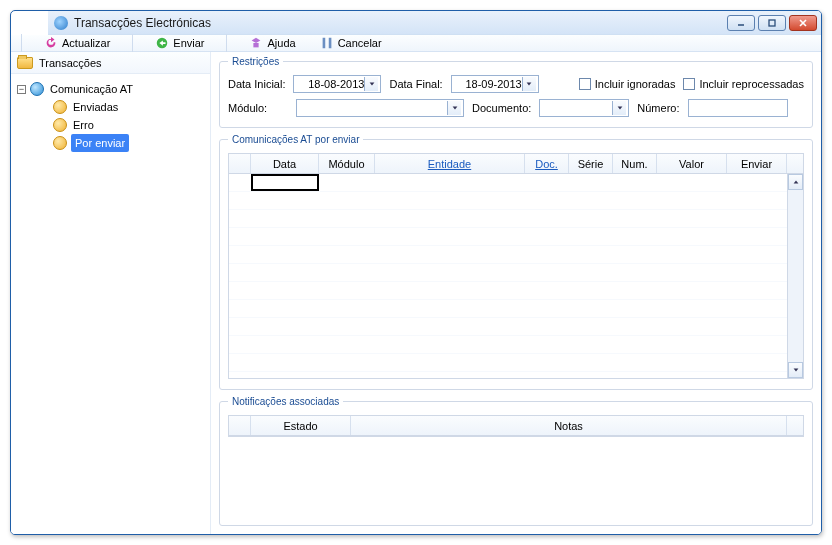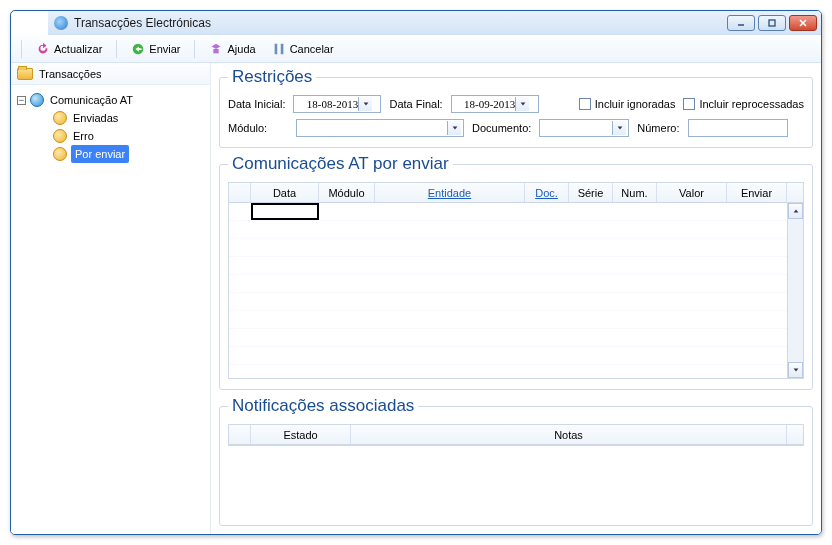--- a/index.html
+++ b/index.html
@@ -54,27 +54,27 @@
     cursor: pointer;
   }
   .win-btn.close {
     background: linear-gradient(#f09a8d, #d34a2f);
     border-color: #a2331f;
     color: #fff;
   }
   .win-btn svg { width: 10px; height: 10px; }
   
   .toolbar {
-    height: 28px;
+    height: 17px;
     background: linear-gradient(#fcfeff, #eff5fc);
     border-bottom: 1px solid #d6e3f3;
     display: flex;
     align-items: center;
     padding: 0 6px;
-    gap: 4px;
+    gap: 12px;
   }
   .tbtn {
     display: flex;
     align-items: center;
     gap: 4px;
     padding: 3px 6px;
     border-radius: 3px;
     cursor: pointer;
   }
   .tsep {
@@ -170,39 +170,39 @@
   }
   fieldset {
     border: 1px solid #cfd8e6;
     border-radius: 3px;
     margin: 0;
     padding: 8px 8px 10px 8px;
   }
   legend {
     padding: 0 4px;
     color: #1a4c93;
-    font-size: 17px;
+    font-size: 10px;
   }
   .row {
     display: flex;
     align-items: center;
     gap: 8px;
     margin-bottom: 6px;
   }
   .row:last-child { margin-bottom: 0; }
   label.f { white-space: nowrap; }
   .date-box, .combo, .txt {
     border: 1px solid #9ab2d2;
     background: #fff;
     height: 18px;
     font-size: 11px;
     display: inline-flex;
     align-items: center;
   }
-  .date-box { width: 88px; padding: 0 2px 0 6px; justify-content: center; font-family: Liberation Serif, serif; }
+  .date-box { width: 88px; padding: 0 2px 0 6px; justify-content: flex-end; }
   .combo { padding: 0 2px 0 4px; justify-content: space-between; }
   .combo.sm { width: 96px; }
   .combo.md { width: 168px; }
   .combo.lg { width: 90px; }
   .txt { padding: 0 4px; }
   .arrow-btn {
     width: 14px; height: 14px;
     border-left: 1px solid #9ab2d2;
     background: linear-gradient(#f9fbfe,#e3edf9);
     display:flex; align-items:center; justify-content:center;

